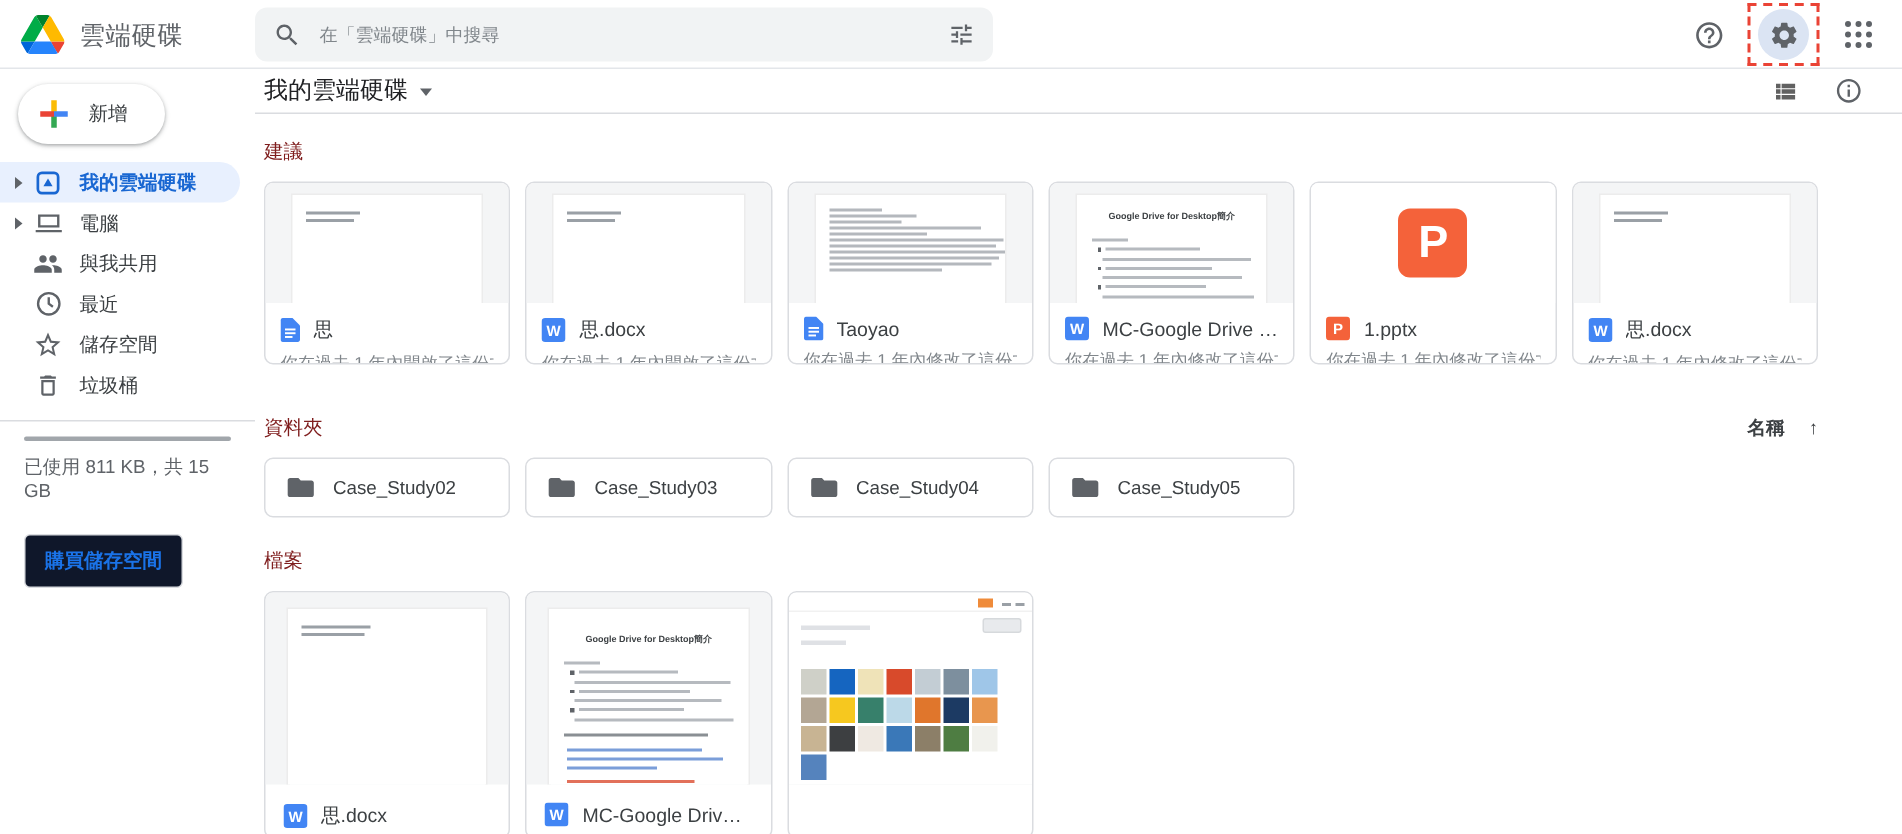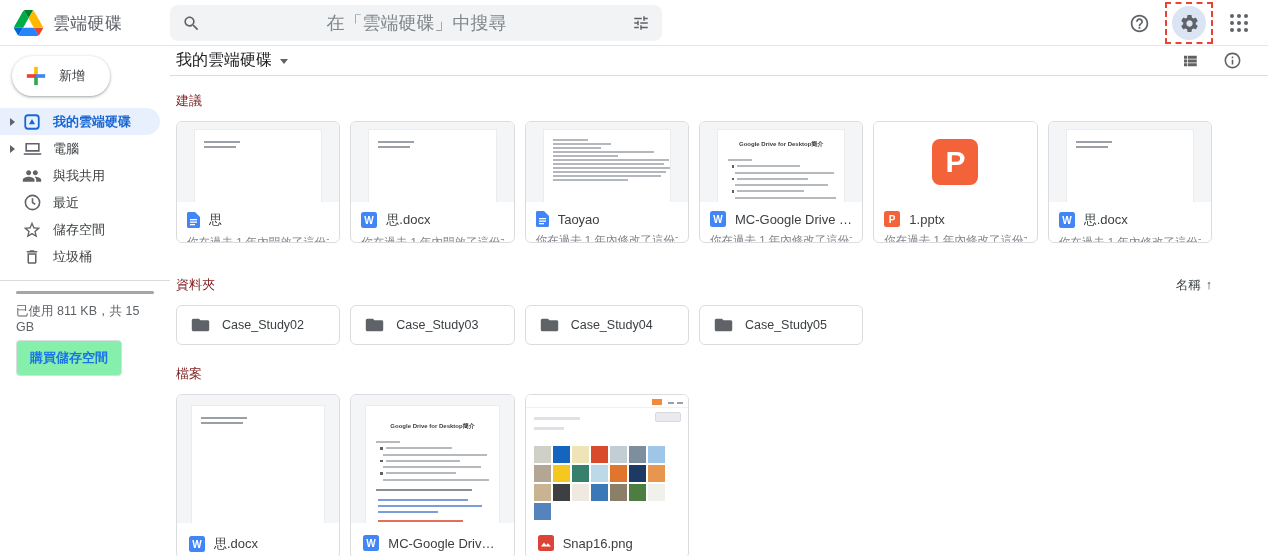--- a/index.html
+++ b/index.html
@@ -11,22 +11,22 @@
   }
   svg { display:block; }
 
   
   .topbar { position:absolute; top:0; left:0; right:0; height:46px; background:#fff;
             border-bottom:1px solid #e3e6ea; z-index:5; }
   .logo-area { position:absolute; left:14px; top:0; height:46px; display:flex; align-items:center; gap:10px; }
   .app-name { font-size:17px; color:#5f6368; letter-spacing:.3px; }
   .searchbar { position:absolute; left:170px; top:5px; width:492px; height:36px; background:#f1f3f4;
                border-radius:8px; display:flex; align-items:center; padding:0 12px; gap:12px; }
-  .searchbar input { flex:1; border:none; outline:none; background:transparent; font-size:18px;
-                     font-family:"Liberation Sans",sans-serif; color:#202124;text-align:center; }
+  .searchbar input { flex:1; border:none; outline:none; background:transparent; font-size:12px;
+                     font-family:"Liberation Sans",sans-serif; color:#202124; }
   .searchbar input::placeholder { color:#80868b; }
   .topbar-right { position:absolute; right:12px; top:0; height:46px; display:flex; align-items:center; gap:16px; }
   .iconbtn { width:34px; height:34px; display:flex; align-items:center; justify-content:center; border-radius:50%; }
   .gear-wrap { position:relative; }
   .gear-bg { background:#dbe4f3; }
   .annotation { position:absolute; left:-7px; top:-4px; right:-7px; bottom:-4px;
                 border:2px dashed #ea4335; pointer-events:none; }
   .apps-grid { display:grid; grid-template-columns:repeat(3,4px); grid-template-rows:repeat(3,4px); gap:3px; }
   .apps-grid i { width:4px; height:4px; border-radius:50%; background:#5f6368; }
 
@@ -41,35 +41,35 @@
   .nav-item .expander { width:13px; display:flex; justify-content:center; }
   .tri { width:0; height:0; border-left:5px solid #5f6368; border-top:4px solid transparent; border-bottom:4px solid transparent; }
   .nav-item .nicon { width:20px; height:20px; margin:0 11px 0 3px; display:flex; align-items:center; justify-content:center; color:#5f6368; }
   .nav-item .nlabel { font-size:13px; color:#3c4043; }
   .nav-item.selected { background:#e8f0fe; }
   .nav-item.selected .nicon { color:#1967d2; }
   .nav-item.selected .nlabel { color:#1967d2; font-weight:bold; }
   .side-divider { border-top:1px solid #dadce0; margin:10px 0 9px; }
   .storage-usage { font-size:12.5px; color:#5f6368; margin:9px 16px 0; }
   .progress { height:3px; border-radius:2px; background:#a1a6ab; margin:10px 16px 0; }
-  .buy-btn { display:inline-block; margin:6px 16px 0; padding:8px 13px; border:1px solid #dadce0;
-             border-radius:4px; background:#86efac; color:#1a73e8; font-size:13px; font-weight:bold; cursor:pointer; }
+  .buy-btn { display:inline-block; margin:22px 16px 0; padding:8px 13px; border:1px solid #dadce0;
+             border-radius:4px; background:#0f172a; color:#1a73e8; font-size:13px; font-weight:bold; cursor:pointer; }
 
   
   .main { position:absolute; left:170px; top:46px; right:0; bottom:0; overflow:hidden; }
   .main-header { height:30px; display:flex; align-items:center; padding:0 26px 0 6px;
                  border-bottom:1px solid #dadce0; }
   .main-title { display:flex; align-items:center; gap:8px; font-size:16px; color:#202124; cursor:pointer; }
   .caret { width:0; height:0; border-top:5px solid #5f6368; border-left:4px solid transparent; border-right:4px solid transparent; margin-top:2px; }
   .header-icons { margin-left:auto; display:flex; align-items:center; gap:24px; }
 
   .content { padding:0 56px 0 6px; }
   .section-row { display:flex; align-items:center; margin:16px 0 11px; }
   .section-label { font-size:13px; color:#7f1d1d; }
-  .sort { margin-left:auto; display:flex; align-items:center; gap:5px; font-size:12.5px; color:#3c4043; cursor:pointer; }
+  .sort { margin-left:auto; display:flex; align-items:center; gap:16px; font-size:12.5px; color:#3c4043; cursor:pointer;font-weight:bold; }
   .grid6 { display:grid; grid-template-columns:repeat(6,1fr); gap:10px; }
 
   .card { border:1px solid #dadce0; border-radius:6px; overflow:hidden; background:#fff; cursor:pointer; height:122px; }
   .files-grid .card { height:165px; }
   .thumb { position:relative; height:80px; background:#f4f5f6; overflow:hidden; }
   .files-grid .thumb { height:128px; }
   .t-page { position:absolute; left:18px; right:18px; top:8px; bottom:-2px; background:#fff; box-shadow:0 0 0 1px #ececec; overflow:hidden; }
   .files-grid .t-page { left:15px; right:15px; top:11px; }
   .tl { height:2px; background:#9aa0a6; margin:3px 0 0 9px; }
   .tl.first { margin-top:11px; }
@@ -568,27 +568,16 @@
                 <span class="pg-tile" style="background:#3d3f41"></span>
                 <span class="pg-tile" style="background:#efe9e2"></span>
                 <span class="pg-tile" style="background:#3a78b8"></span>
                 <span class="pg-tile" style="background:#8c7f68"></span>
                 <span class="pg-tile" style="background:#4e7d42"></span>
                 <span class="pg-tile" style="background:#f1f1ec"></span>
                 <span class="pg-tile" style="background:#5583bd"></span>
               </div>
     </div>
           </div>
-    <div class="meta">
-      <div class="meta-row">
-        <span class="ficon">
-                <svg width="16" height="16" viewBox="0 0 16 16">
-                  <rect width="16" height="16" rx="2.5" fill="#db4437"></rect>
-                  <path d="M3 11.5l3-4 2.2 2.8 1.6-2 3.2 3.2z" fill="#fff"></path>
-                </svg>
-              </span>
-        <span class="fname">Snap16.png</span>
-      </div>
-    </div>
   </div>
       </div>
   </div>
 </div>
 
 </body></html>

